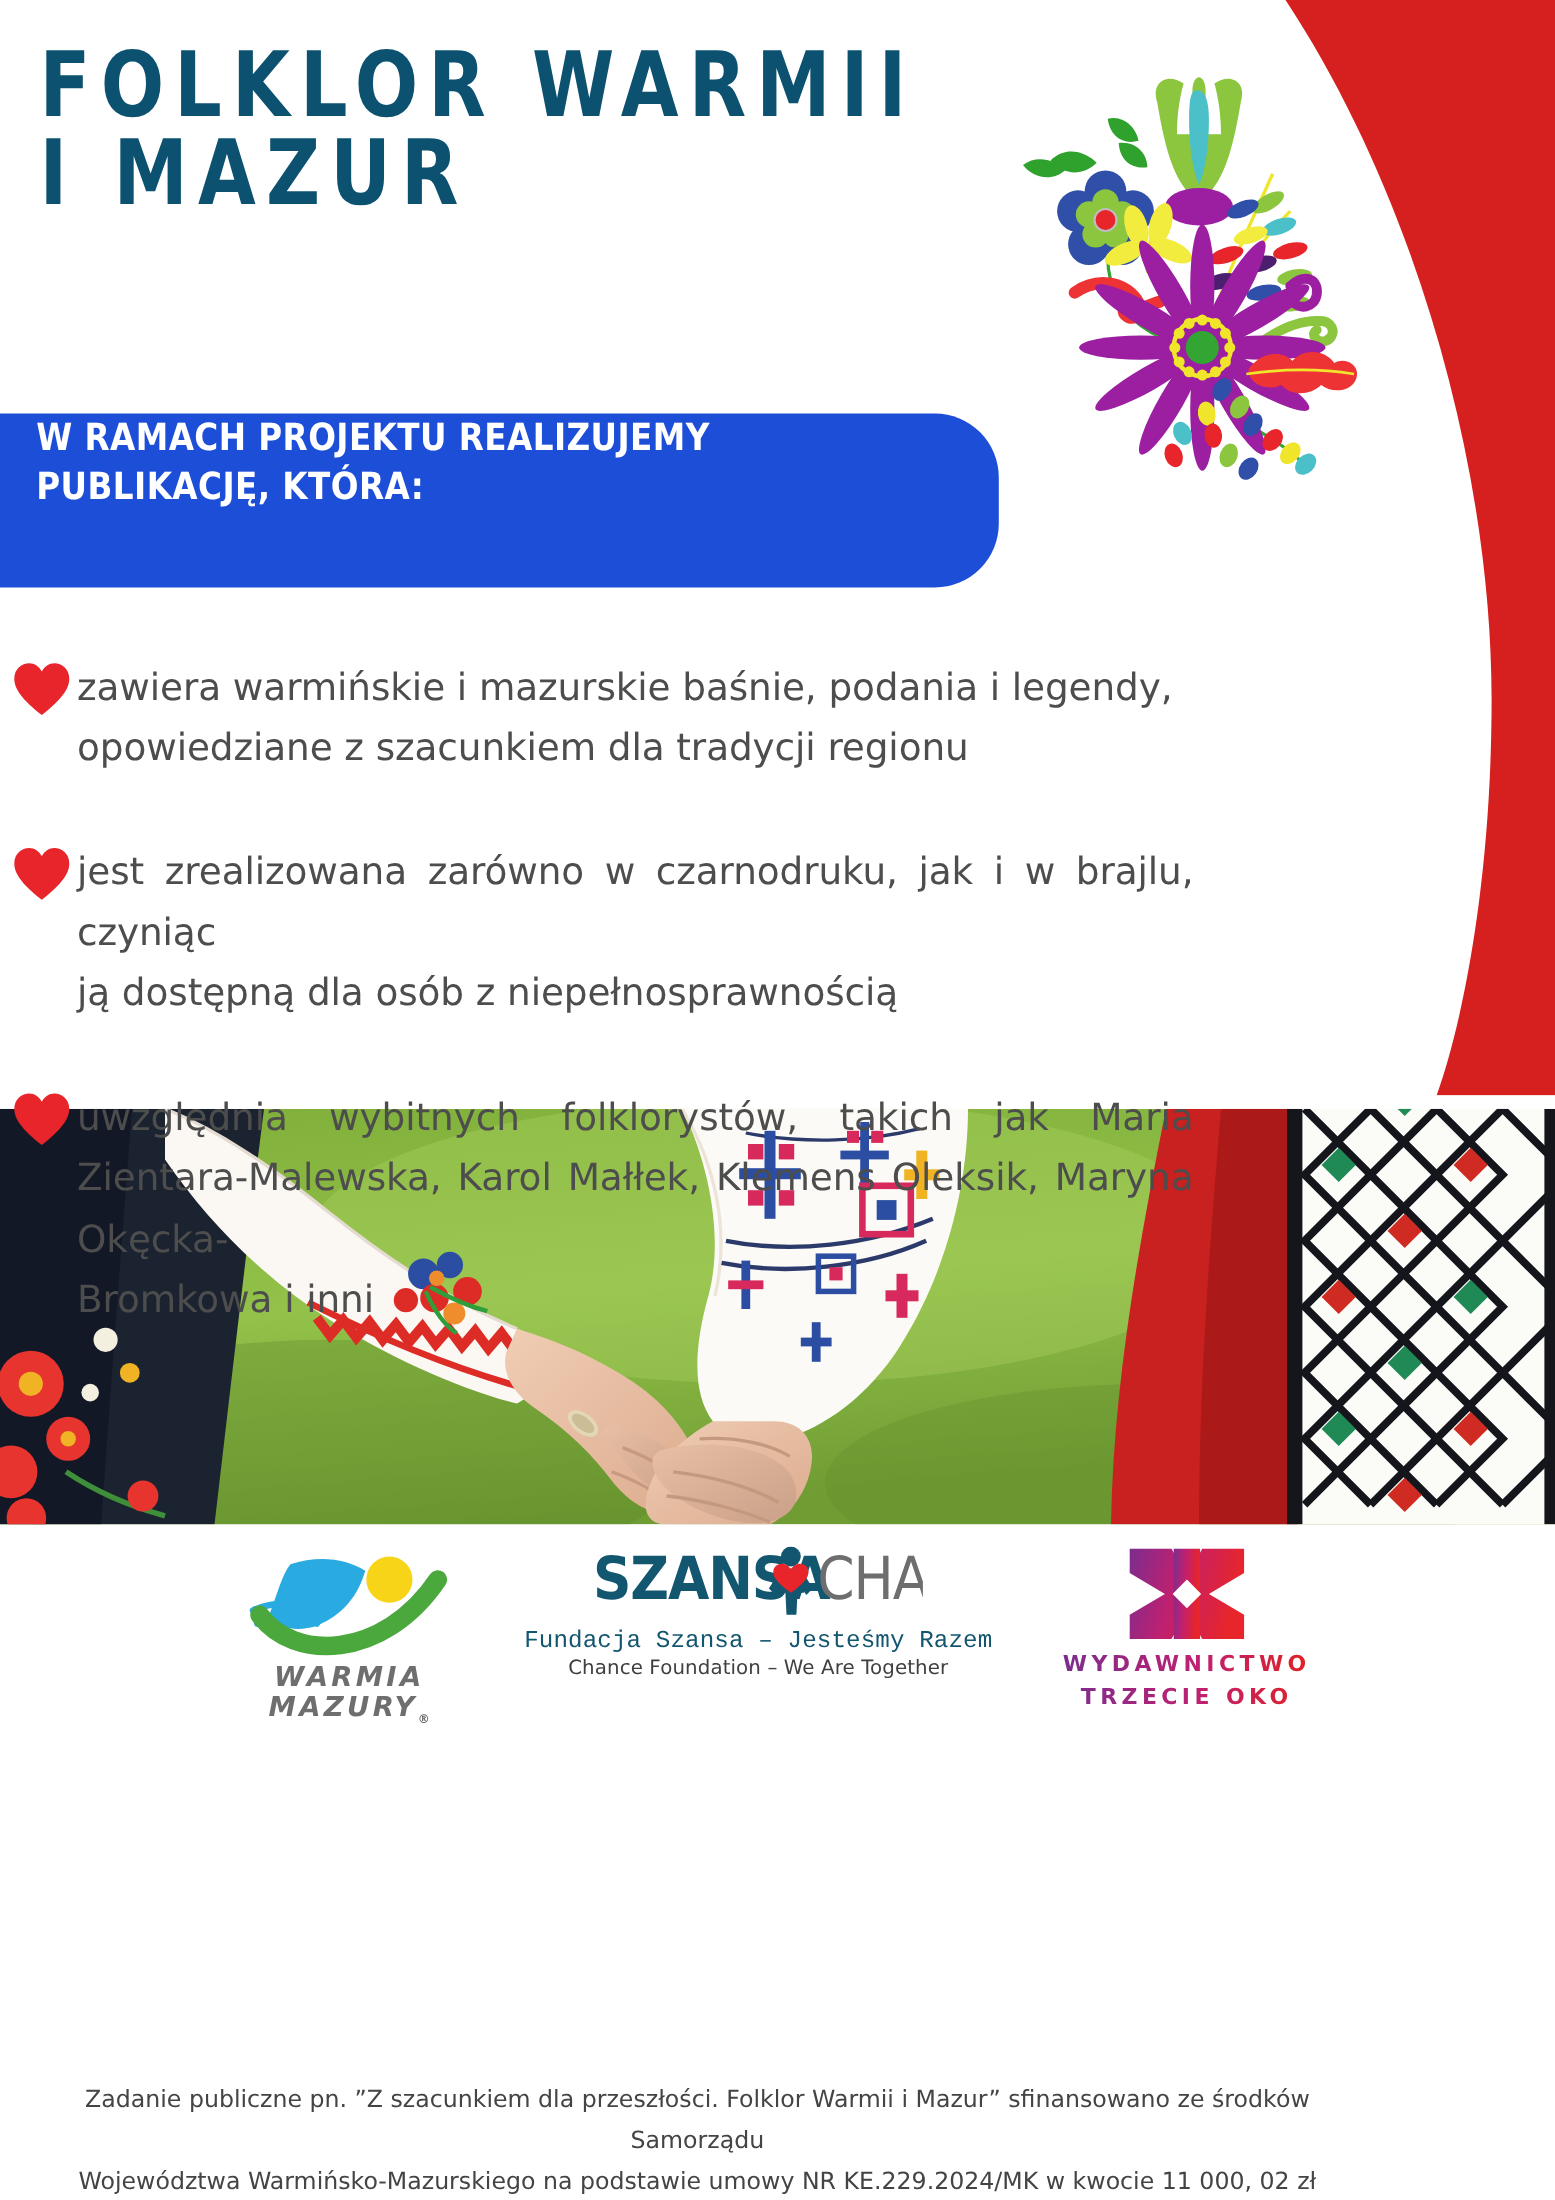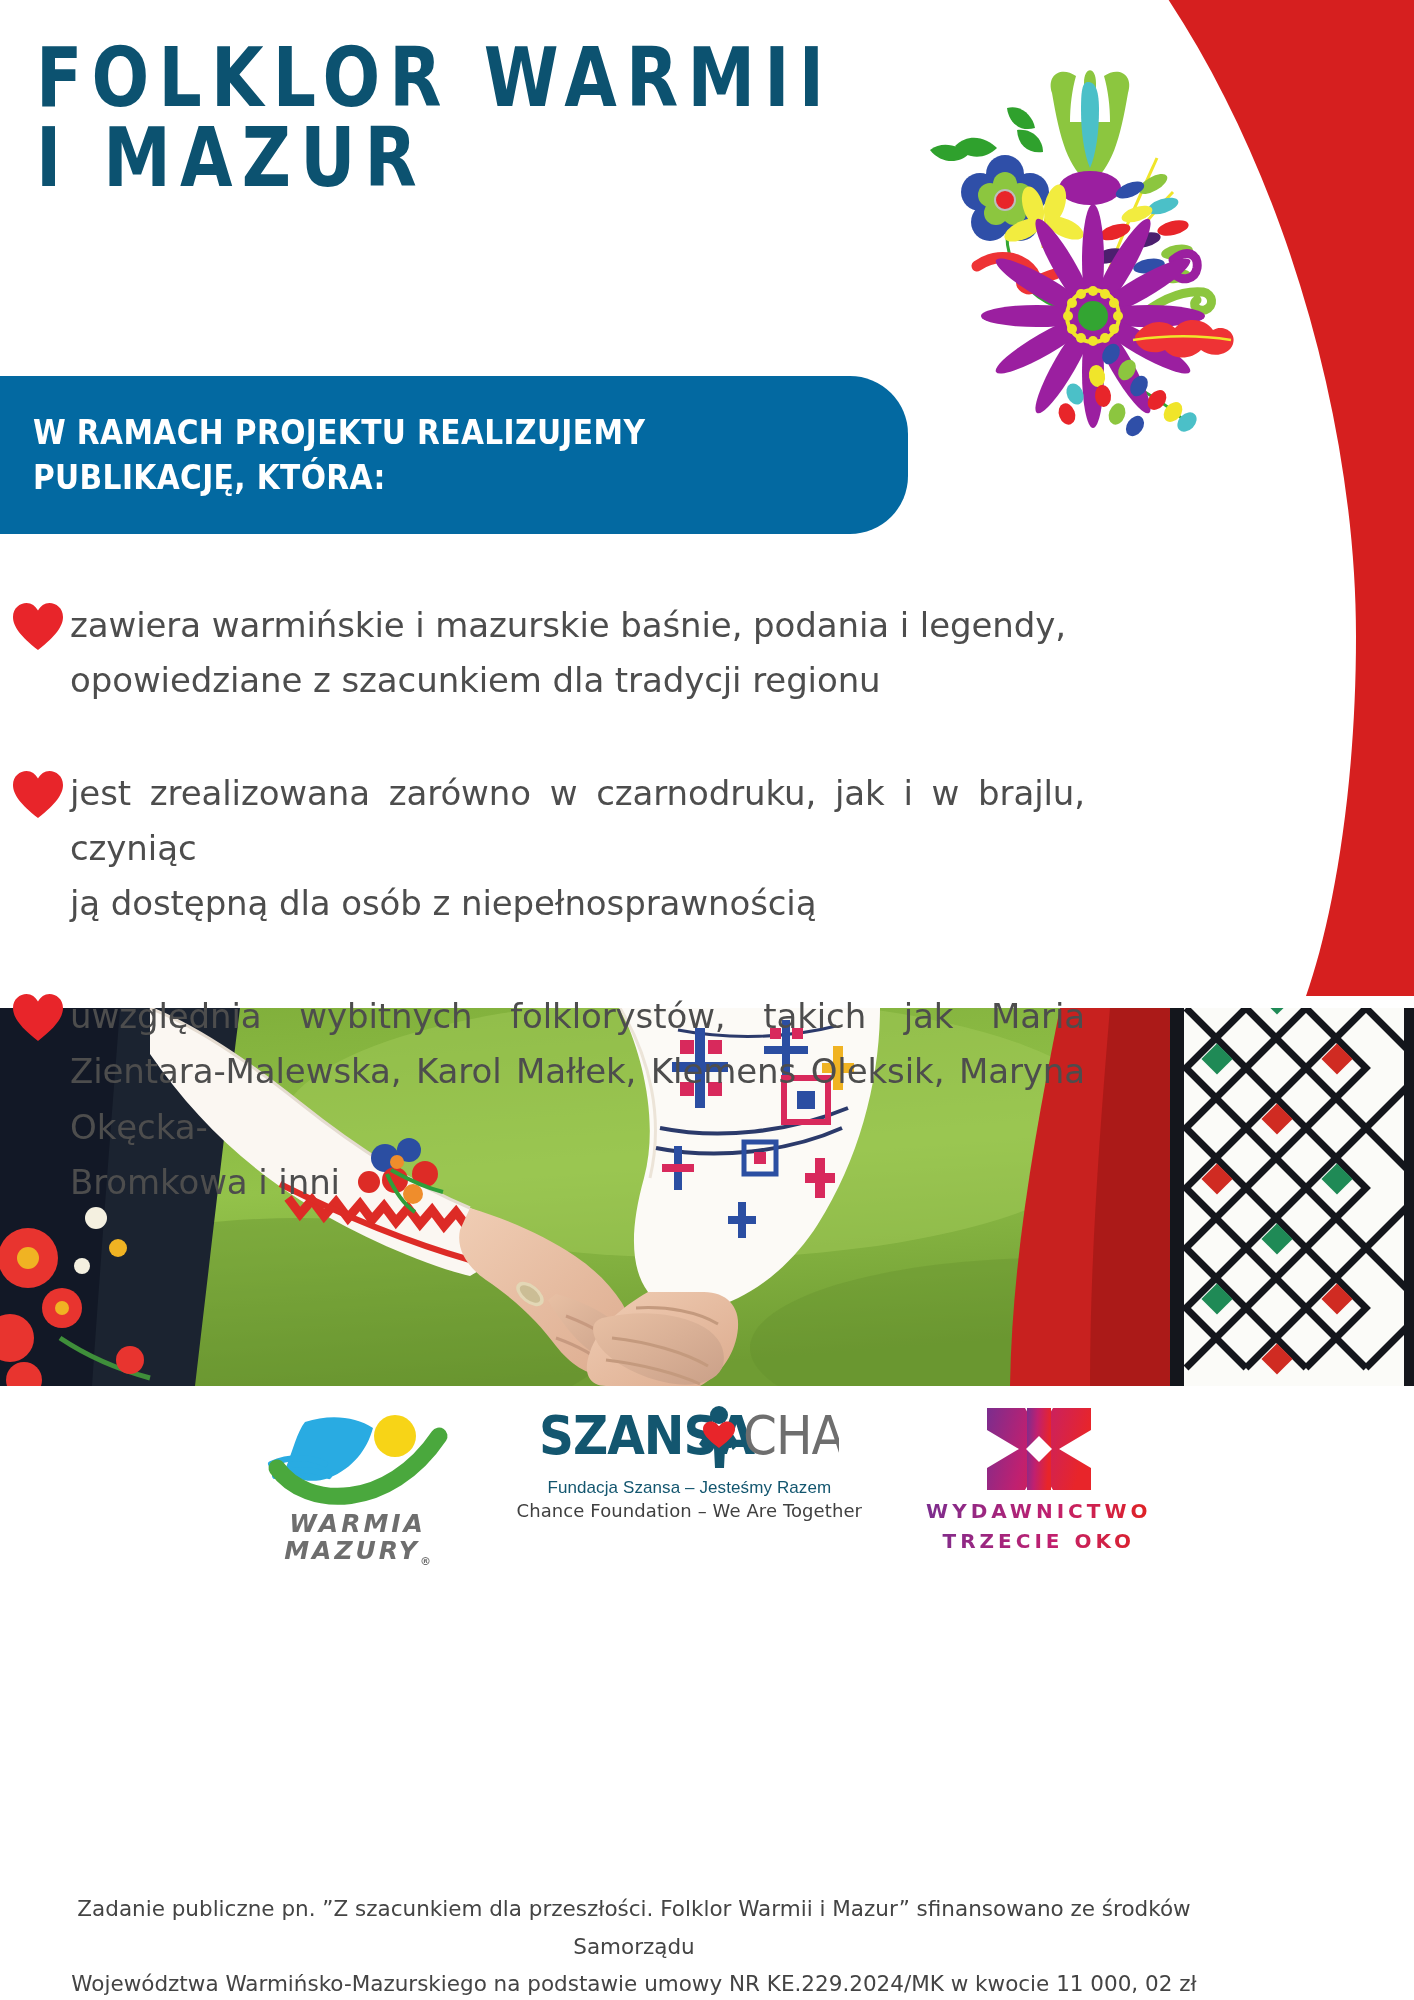--- a/index.html
+++ b/index.html
@@ -40,25 +40,25 @@
     letter-spacing:10px;
     transform:scaleX(0.92);
     transform-origin:left top;
     white-space:pre-line;
   }
 
   
   .banner{
     position:absolute; top:376px; left:0;
     width:908px; height:158px;
-    background:#0369a1;
+    background:#1d4ed8;
     border-top-right-radius:58px;
     border-bottom-right-radius:58px;
     z-index:4;
-    display:flex; align-items:center;
+    display:flex; align-items:flex-start;
   }
   .banner-text{
     color:#ffffff;
     font-family:"Liberation Sans Narrow","DejaVu Sans Condensed","Liberation Sans", sans-serif;
     font-weight:bold;
     font-size:34px;
     line-height:1.33;
     letter-spacing:0.4px;
     padding-left:34px;
     white-space:pre-line;
@@ -126,22 +126,22 @@
     color:#6e6e6e;
     font-size:25px;
     letter-spacing:3px;
     line-height:1.15;
     margin-top:-2px;
   }
   .wm-reg{ font-size:11px; vertical-align:sub; letter-spacing:0; }
 
   .szansa-sub1{
     color:#13566f;
-    font-family:Liberation Sans, sans-serif;
-    font-size:17px;
+    font-family:Liberation Mono, monospace;
+    font-size:22px;
     margin-top:2px;
     letter-spacing:0.1px;
   }
   .szansa-sub2{
     color:#404040;
     font-family:"DejaVu Sans","Liberation Sans", sans-serif;
     font-size:18px;
     margin-top:2px;
     letter-spacing:0.1px;
   }

